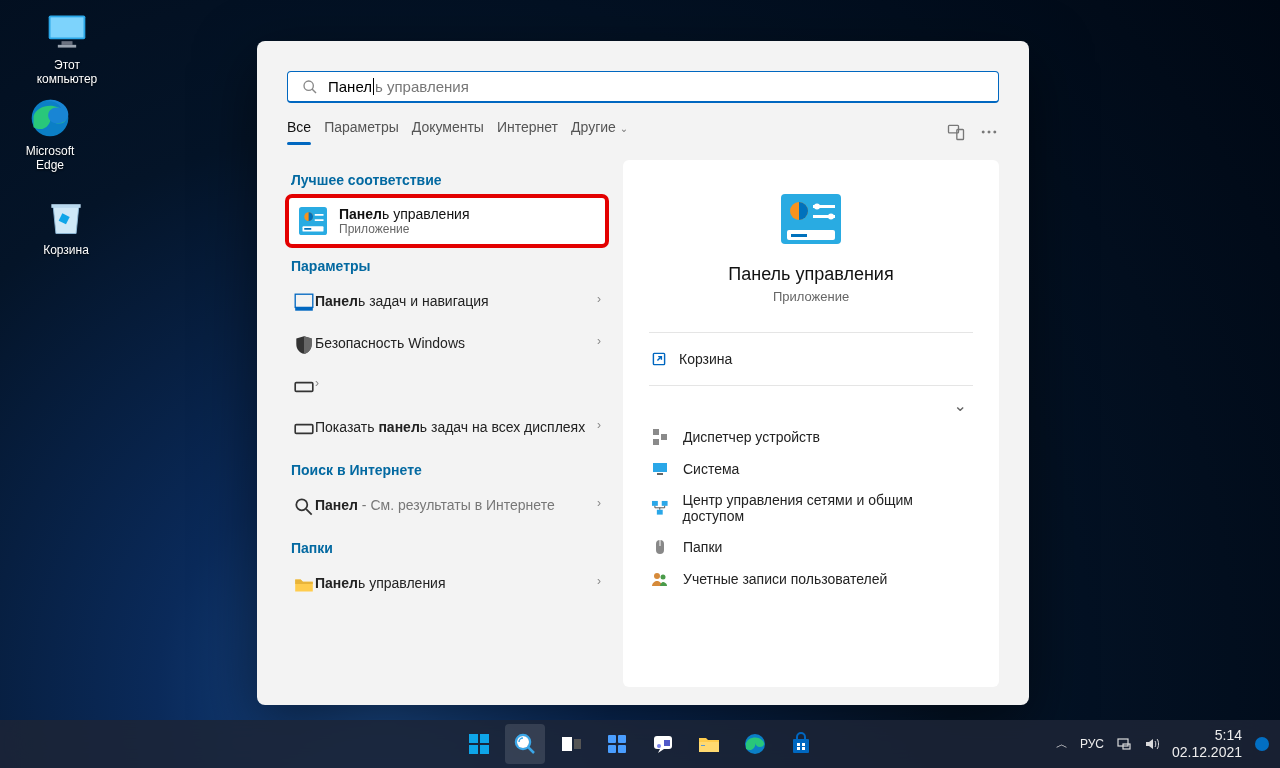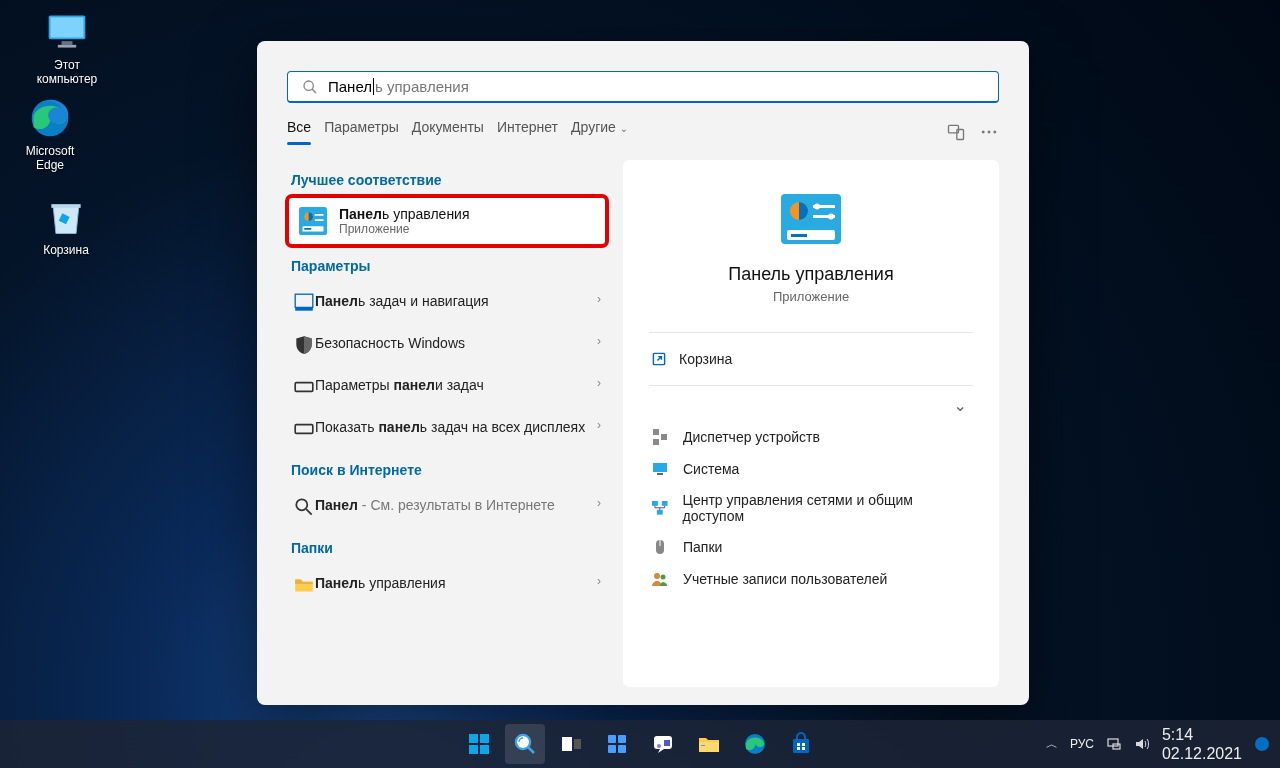--- a/index.html
+++ b/index.html
@@ -67,21 +67,21 @@
     position:absolute; left:0; right:0; bottom:0; height:48px;
     background: rgba(28,36,54,0.85); backdrop-filter: blur(20px);
     display:flex; align-items:center;
   }
   .taskbar .center { position:absolute; left:50%; transform:translateX(-50%); display:flex; gap:6px; align-items:center; }
   .tb-icon { width:40px; height:40px; display:flex; align-items:center; justify-content:center; border-radius:4px; cursor:pointer; }
   .tb-icon.active { background: rgba(255,255,255,0.12); }
   .tb-icon svg, .tb-icon .emoji { width:24px; height:24px; }
   .taskbar .tray { position:absolute; right:10px; display:flex; align-items:center; gap:12px; font-size:12px; color:#eee; }
   .tray .lang { font-size:12px; }
-  .tray .clock { font-size:16px; line-height:1.2; }
+  .tray .clock { text-align:right; font-size:14px; line-height:1.2; }
   .tray .tico { width:16px; height:16px; opacity:0.9; cursor:pointer; }
   .chevron-up { cursor:pointer; }
   svg { display:block; }
 </style>
 </head>
 <body>
 
 <div class="desktop-icon" style="left:29px; top:10px;">
   <div class="ico">
     <svg viewBox="0 0 48 48">
@@ -195,21 +195,20 @@
         <div class="lr-text"><span>Безопасность Windows</span></div>
         <div class="chev">›</div>
       </div>
 
       <div class="list-row">
         <div class="lr-icon">
             <svg viewBox="0 0 20 20">
               <rect x="2" y="6" width="16" height="8" rx="1" fill="none" stroke="#333" stroke-width="1.5"></rect>
             </svg>
           </div>
-        <div class="lr-text"><span>Параметры </span><b>панел</b><span>и задач</span></div>
         <div class="chev">›</div>
       </div>
 
       <div class="list-row">
         <div class="lr-icon">
             <svg viewBox="0 0 20 20">
               <rect x="2" y="6" width="16" height="8" rx="1" fill="none" stroke="#333" stroke-width="1.5"></rect>
             </svg>
           </div>
         <div class="lr-text"><span>Показать </span><b>панел</b><span>ь задач на всех дисплеях</span></div>

